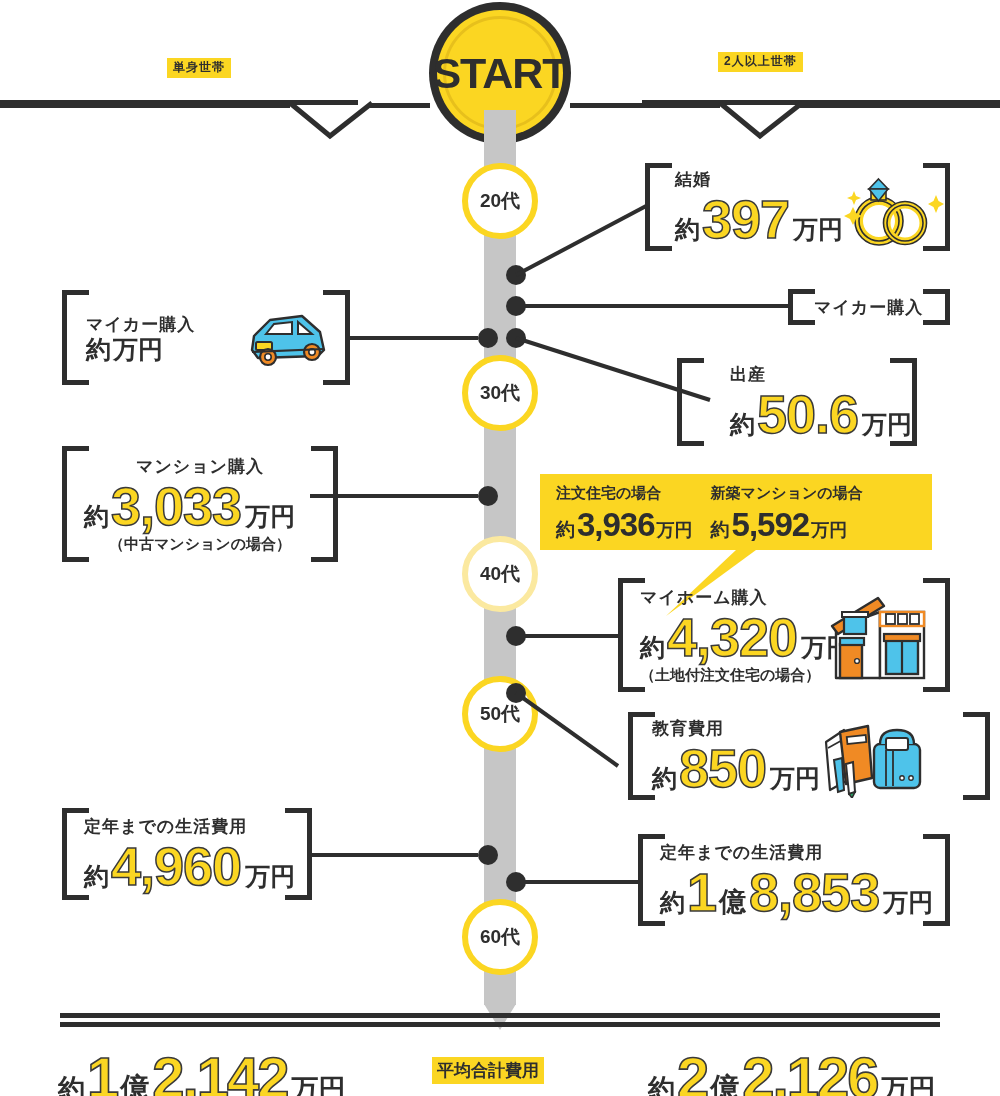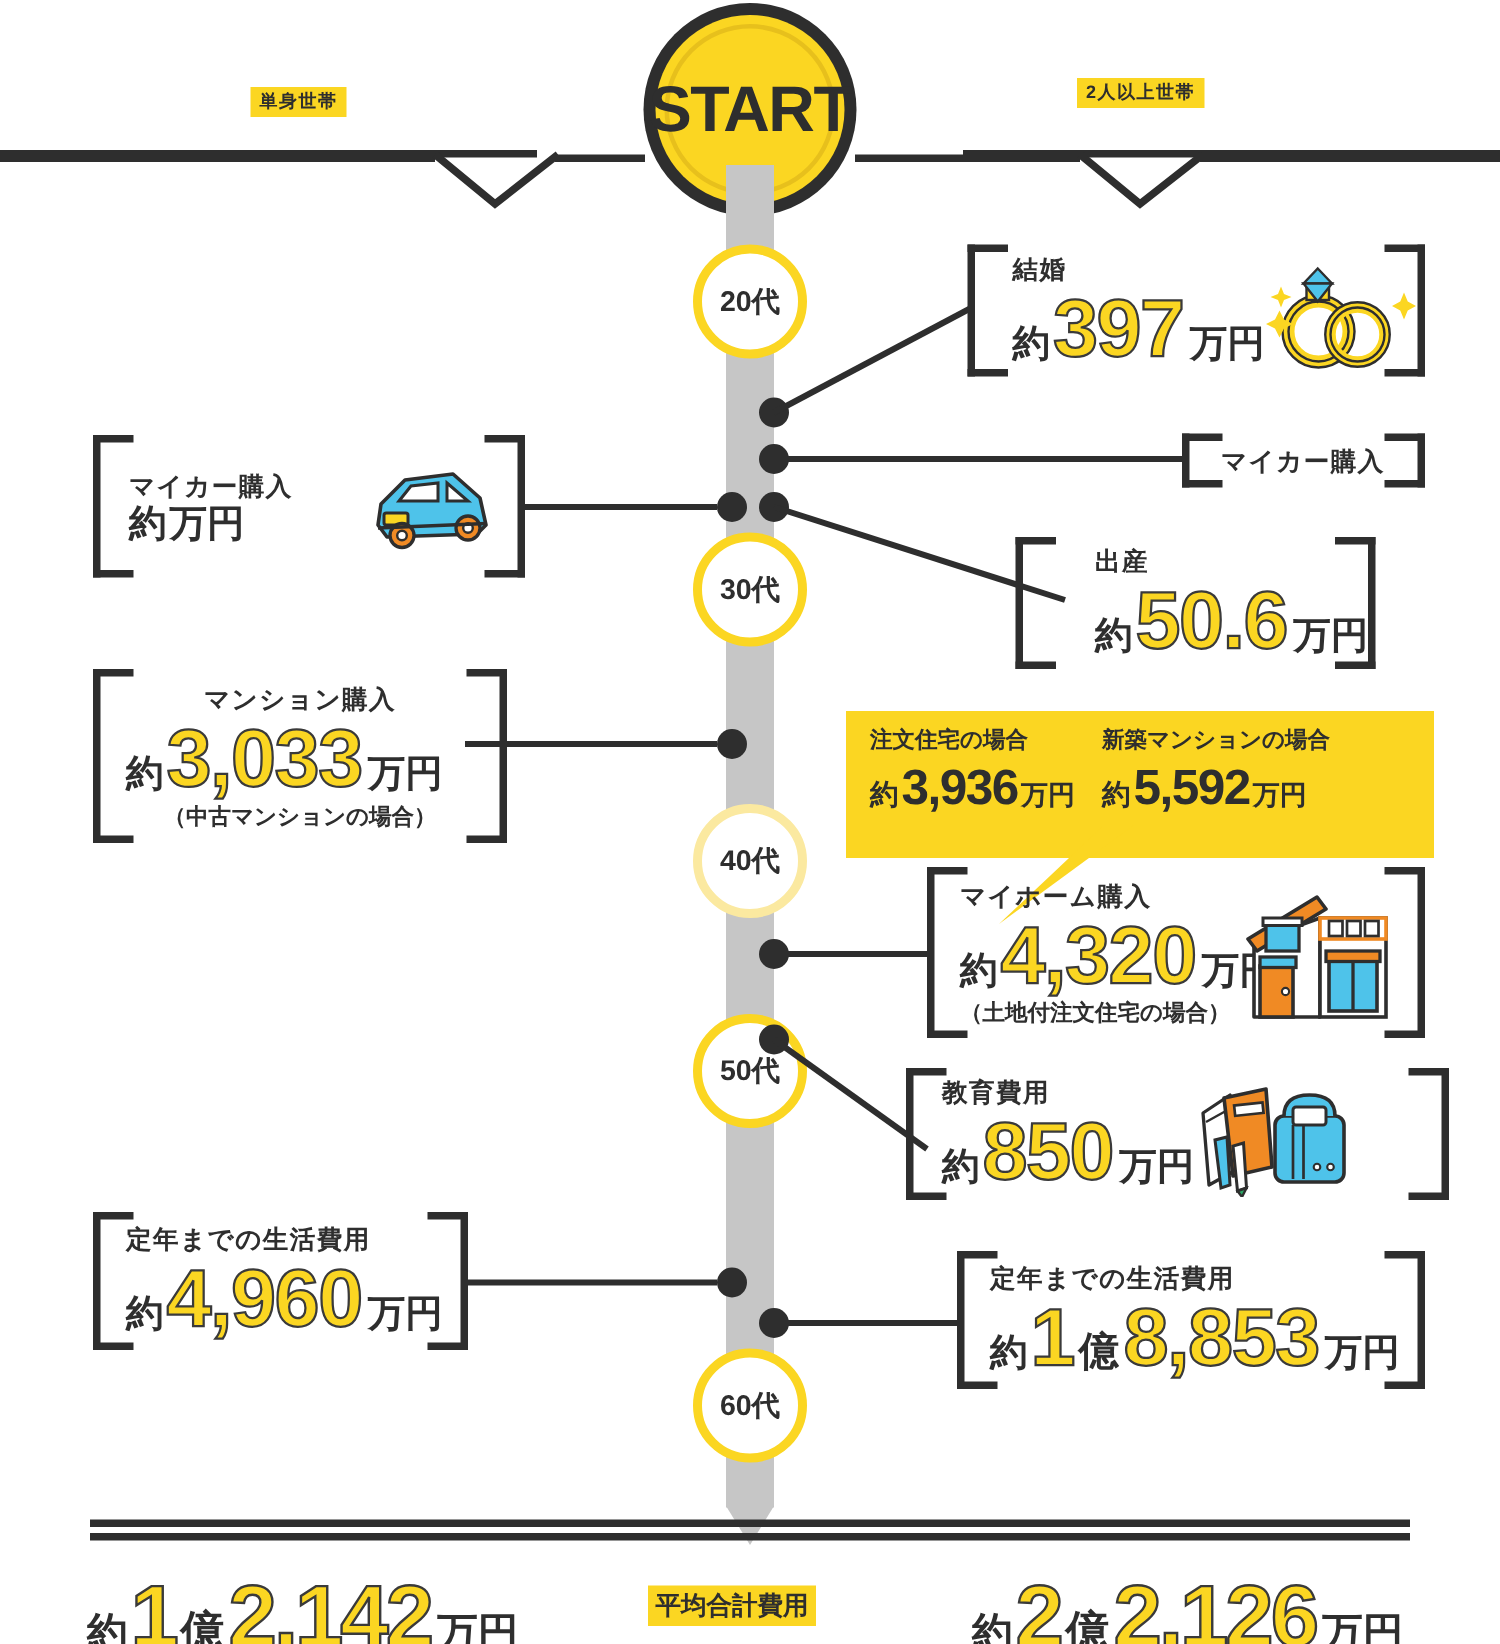--- a/index.html
+++ b/index.html
@@ -312,21 +312,21 @@
       <div class="c-title">マンション購入</div>
       <div class="amount">
         <span class="a-pre">約</span>
         <span class="a-num">3,033</span>
         <span class="a-suf">万円</span>
       </div>
       <div class="c-note">（中古マンションの場合）</div>
     </div>
   </div>
 
-  <div class="callout" style="left:564px;top:474px;width:392px;height:98px;">
+  <div class="callout" style="left:540px;top:474px;width:392px;height:76px;">
     <div class="callout-row">
       <div class="co-col">
         <div class="co-head">注文住宅の場合</div>
         <div class="co-amt">
           <span class="co-pre">約</span>
           <span class="co-num">3,936</span>
           <span class="co-suf">万円</span>
         </div>
       </div>
       <div class="co-col">
@@ -368,21 +368,21 @@
       <rect x="12" y="20" width="26" height="5" fill="#ffffff" stroke="#2e2e2e" stroke-width="2"></rect>
       <rect x="10" y="52" width="22" height="34" fill="#F08A24" stroke="#2e2e2e" stroke-width="2.4"></rect>
       <rect x="10" y="46" width="24" height="7" fill="#4EC3EA" stroke="#2e2e2e" stroke-width="2.2"></rect>
       <circle cx="27" cy="69" r="2.4" fill="#ffffff" stroke="#2e2e2e" stroke-width="1.4"></circle>
       <rect x="56" y="48" width="32" height="34" fill="#4EC3EA" stroke="#2e2e2e" stroke-width="2.4"></rect>
       <rect x="54" y="42" width="36" height="7" fill="#F08A24" stroke="#2e2e2e" stroke-width="2.2"></rect>
       <line x1="72" y1="48" x2="72" y2="82" stroke="#2e2e2e" stroke-width="2.2"></line>
     </svg>
   </div>
 
-  <div class="card" style="left:604px;top:712px;width:362px;height:88px;">
+  <div class="card" style="left:628px;top:712px;width:362px;height:88px;">
     <div class="brk-l"></div>
     <div class="brk-r"></div>
     <div class="card-inner" style="padding:0 24px;">
       <div class="c-title">教育費用</div>
       <div class="amount">
         <span class="a-pre">約</span>
         <span class="a-num">850</span>
         <span class="a-suf">万円</span>
       </div>
     </div>

